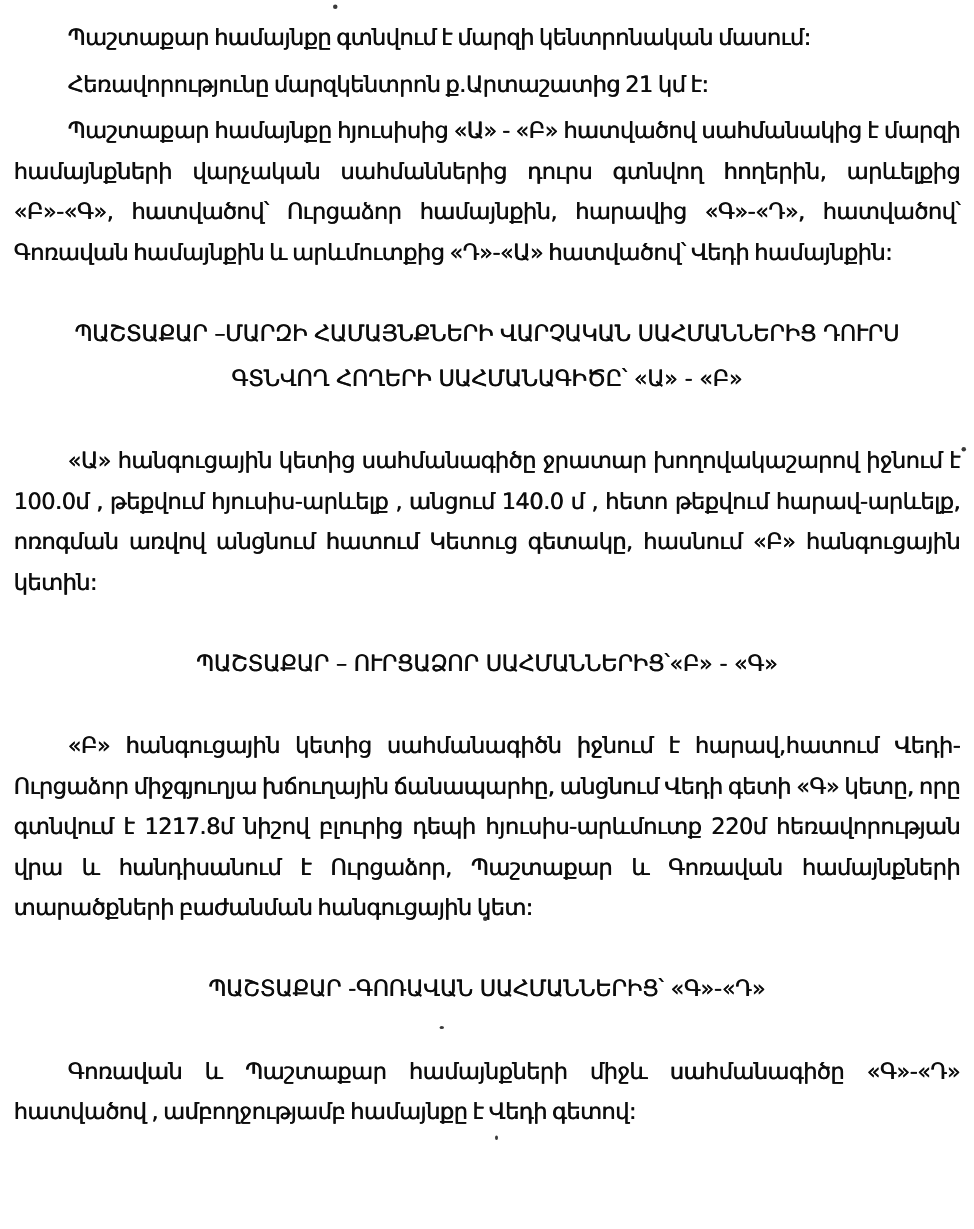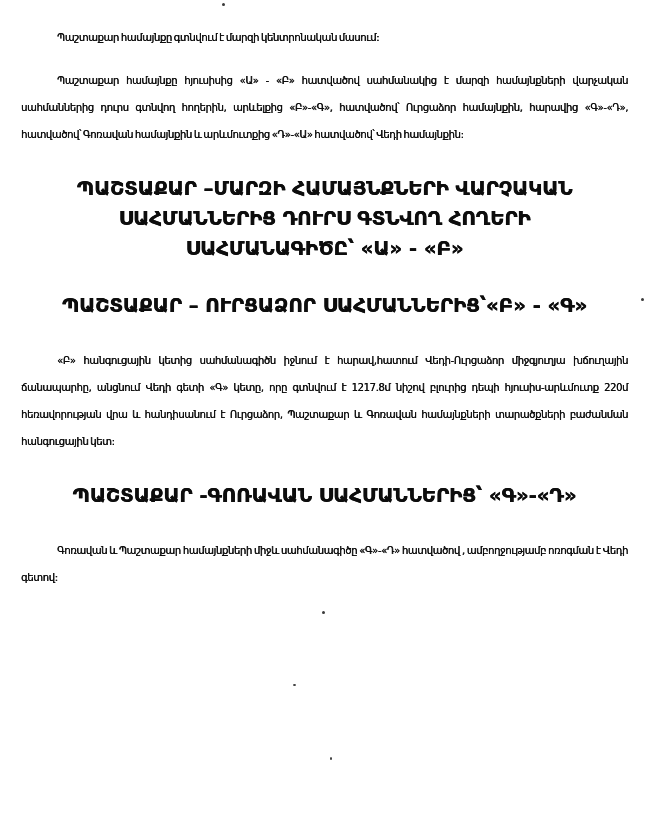--- a/index.html
+++ b/index.html
@@ -12,64 +12,66 @@
     width: 649px;
     height: 819px;
     box-sizing: border-box;
     padding: 8px 5px 0 5px;
     background: #ffffff;
     color: #0d0d0d;
     font-family: "DejaVu Sans", "Liberation Sans", sans-serif;
     overflow: hidden;
   }
   .body-text {
-    margin: 16px;
-    font-size: 10px;
+    margin: 4px;
+    font-size: 15px;
     line-height: 27px;
     letter-spacing: -0.35px;
     word-spacing: -1px;
     text-shadow: 0.35px 0 0 currentColor; 
   }
   .indent { text-indent: 36px; }
   .just   { text-align: justify; }
   .heading {
     margin: 25px 30px 27px 30px;
-    font-size: 20px;
-    font-weight: bold;
+    font-size: 15px;
+    font-weight: normal;
     line-height: 30px;
     text-align: center;
     letter-spacing: -0.2px;
     text-shadow: 0.3px 0 0 currentColor;
   }
   .speckle {
     position: absolute;
     background: #3a3a3a;
     border-radius: 50%;
   }
 </style>
 </head>
 <body>
 
 <div class="page">
 
   <p class="body-text indent">Պաշտաքար համայնքը գտնվում է մարզի կենտրոնական մասում:</p>
 
+  <p class="body-text indent">Հեռավորությունը մարզկենտրոն ք.Արտաշատից 21 կմ է:</p>
 
   <p class="body-text indent just">Պաշտաքար համայնքը հյուսիսից «Ա» - «Բ» հատվածով սահմանակից է մարզի համայնքների  վարչական սահմաններից դուրս գտնվող հողերին, արևելքից «Բ»-«Գ», հատվածով՝ Ուրցաձոր  համայնքին, հարավից «Գ»-«Դ», հատվածով՝ Գոռավան համայնքին և արևմուտքից «Դ»-«Ա» հատվածով՝ Վեդի համայնքին:</p>
 
   <h2 class="heading">ՊԱՇՏԱՔԱՐ –ՄԱՐԶԻ ՀԱՄԱՅՆՔՆԵՐԻ ՎԱՐՉԱԿԱՆ ՍԱՀՄԱՆՆԵՐԻՑ ԴՈՒՐՍ ԳՏՆՎՈՂ ՀՈՂԵՐԻ ՍԱՀՄԱՆԱԳԻԾԸ՝  «Ա» - «Բ»</h2>
 
+  <p class="body-text indent just">«Ա» հանգուցային կետից սահմանագիծը ջրատար խողովակաշարով իջնում է 100.0մ , թեքվում հյուսիս-արևելք , անցում 140.0 մ , հետո թեքվում հարավ-արևելք, ոռոգման առվով անցնում հատում Կետուց գետակը, հասնում «Բ» հանգուցային կետին:</p>
 
   <h2 class="heading">ՊԱՇՏԱՔԱՐ – ՈՒՐՑԱՁՈՐ  ՍԱՀՄԱՆՆԵՐԻՑ՝«Բ» - «Գ»</h2>
 
   <p class="body-text indent just">«Բ» հանգուցային կետից սահմանագիծն իջնում է հարավ,հատում Վեդի-Ուրցաձոր միջգյուղյա խճուղային ճանապարհը, անցնում Վեդի գետի «Գ» կետը, որը գտնվում է 1217.8մ նիշով բլուրից դեպի հյուսիս-արևմուտք 220մ հեռավորության վրա և հանդիսանում է Ուրցաձոր, Պաշտաքար և Գոռավան համայնքների տարածքների բաժանման հանգուցային կետ:</p>
 
   <h2 class="heading">ՊԱՇՏԱՔԱՐ -ԳՈՌԱՎԱՆ ՍԱՀՄԱՆՆԵՐԻՑ՝  «Գ»-«Դ»</h2>
 
-  <p class="body-text indent just">Գոռավան և Պաշտաքար համայնքների միջև սահմանագիծը «Գ»-«Դ» հատվածով , ամբողջությամբ ոռոգման է Վեդի գետով:</p>
+  <p class="body-text indent just">Գոռավան և Պաշտաքար համայնքների միջև սահմանագիծը «Գ»-«Դ» հատվածով , ամբողջությամբ համայնքը է Վեդի գետով:</p>
 
 
   <div class="speckle" style="left:222px; top:3px;  width:3px; height:3px;"></div>
   <div class="speckle" style="left:641px; top:298px; width:3px; height:3px;"></div>
   <div class="speckle" style="left:322px; top:611px; width:3px; height:3px;"></div>
   <div class="speckle" style="left:293px; top:684px; width:3px; height:2px;"></div>
   <div class="speckle" style="left:330px; top:757px; width:2px; height:3px;"></div>
 </div>
 
 </body></html>

